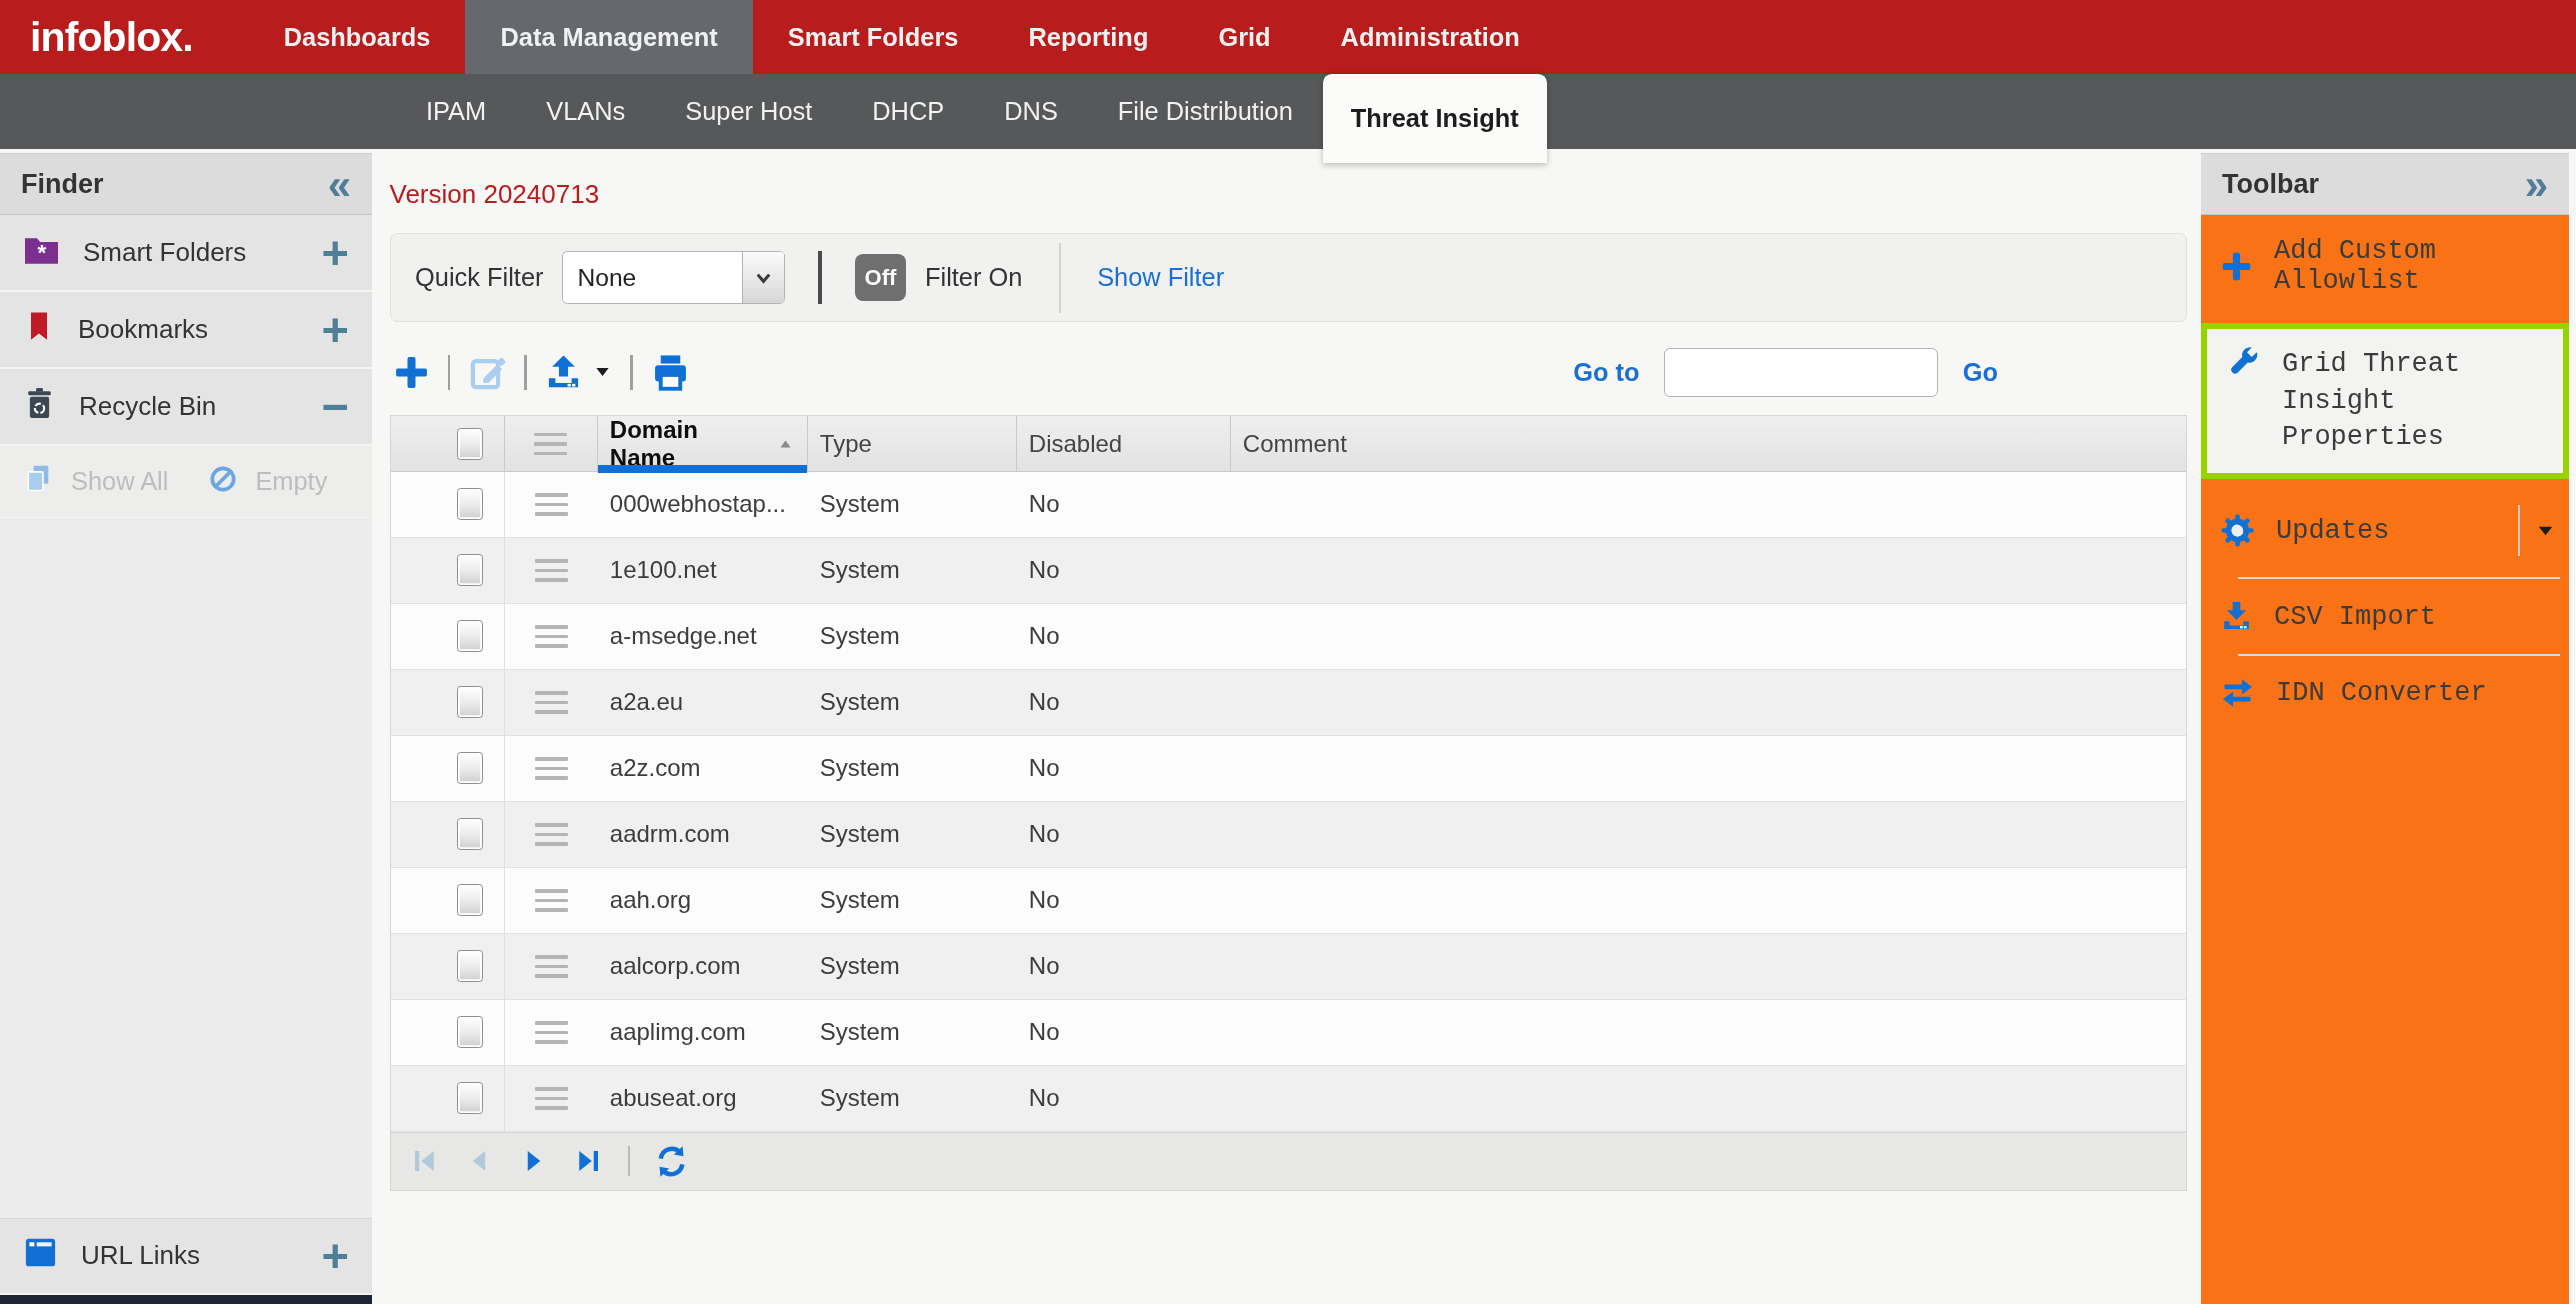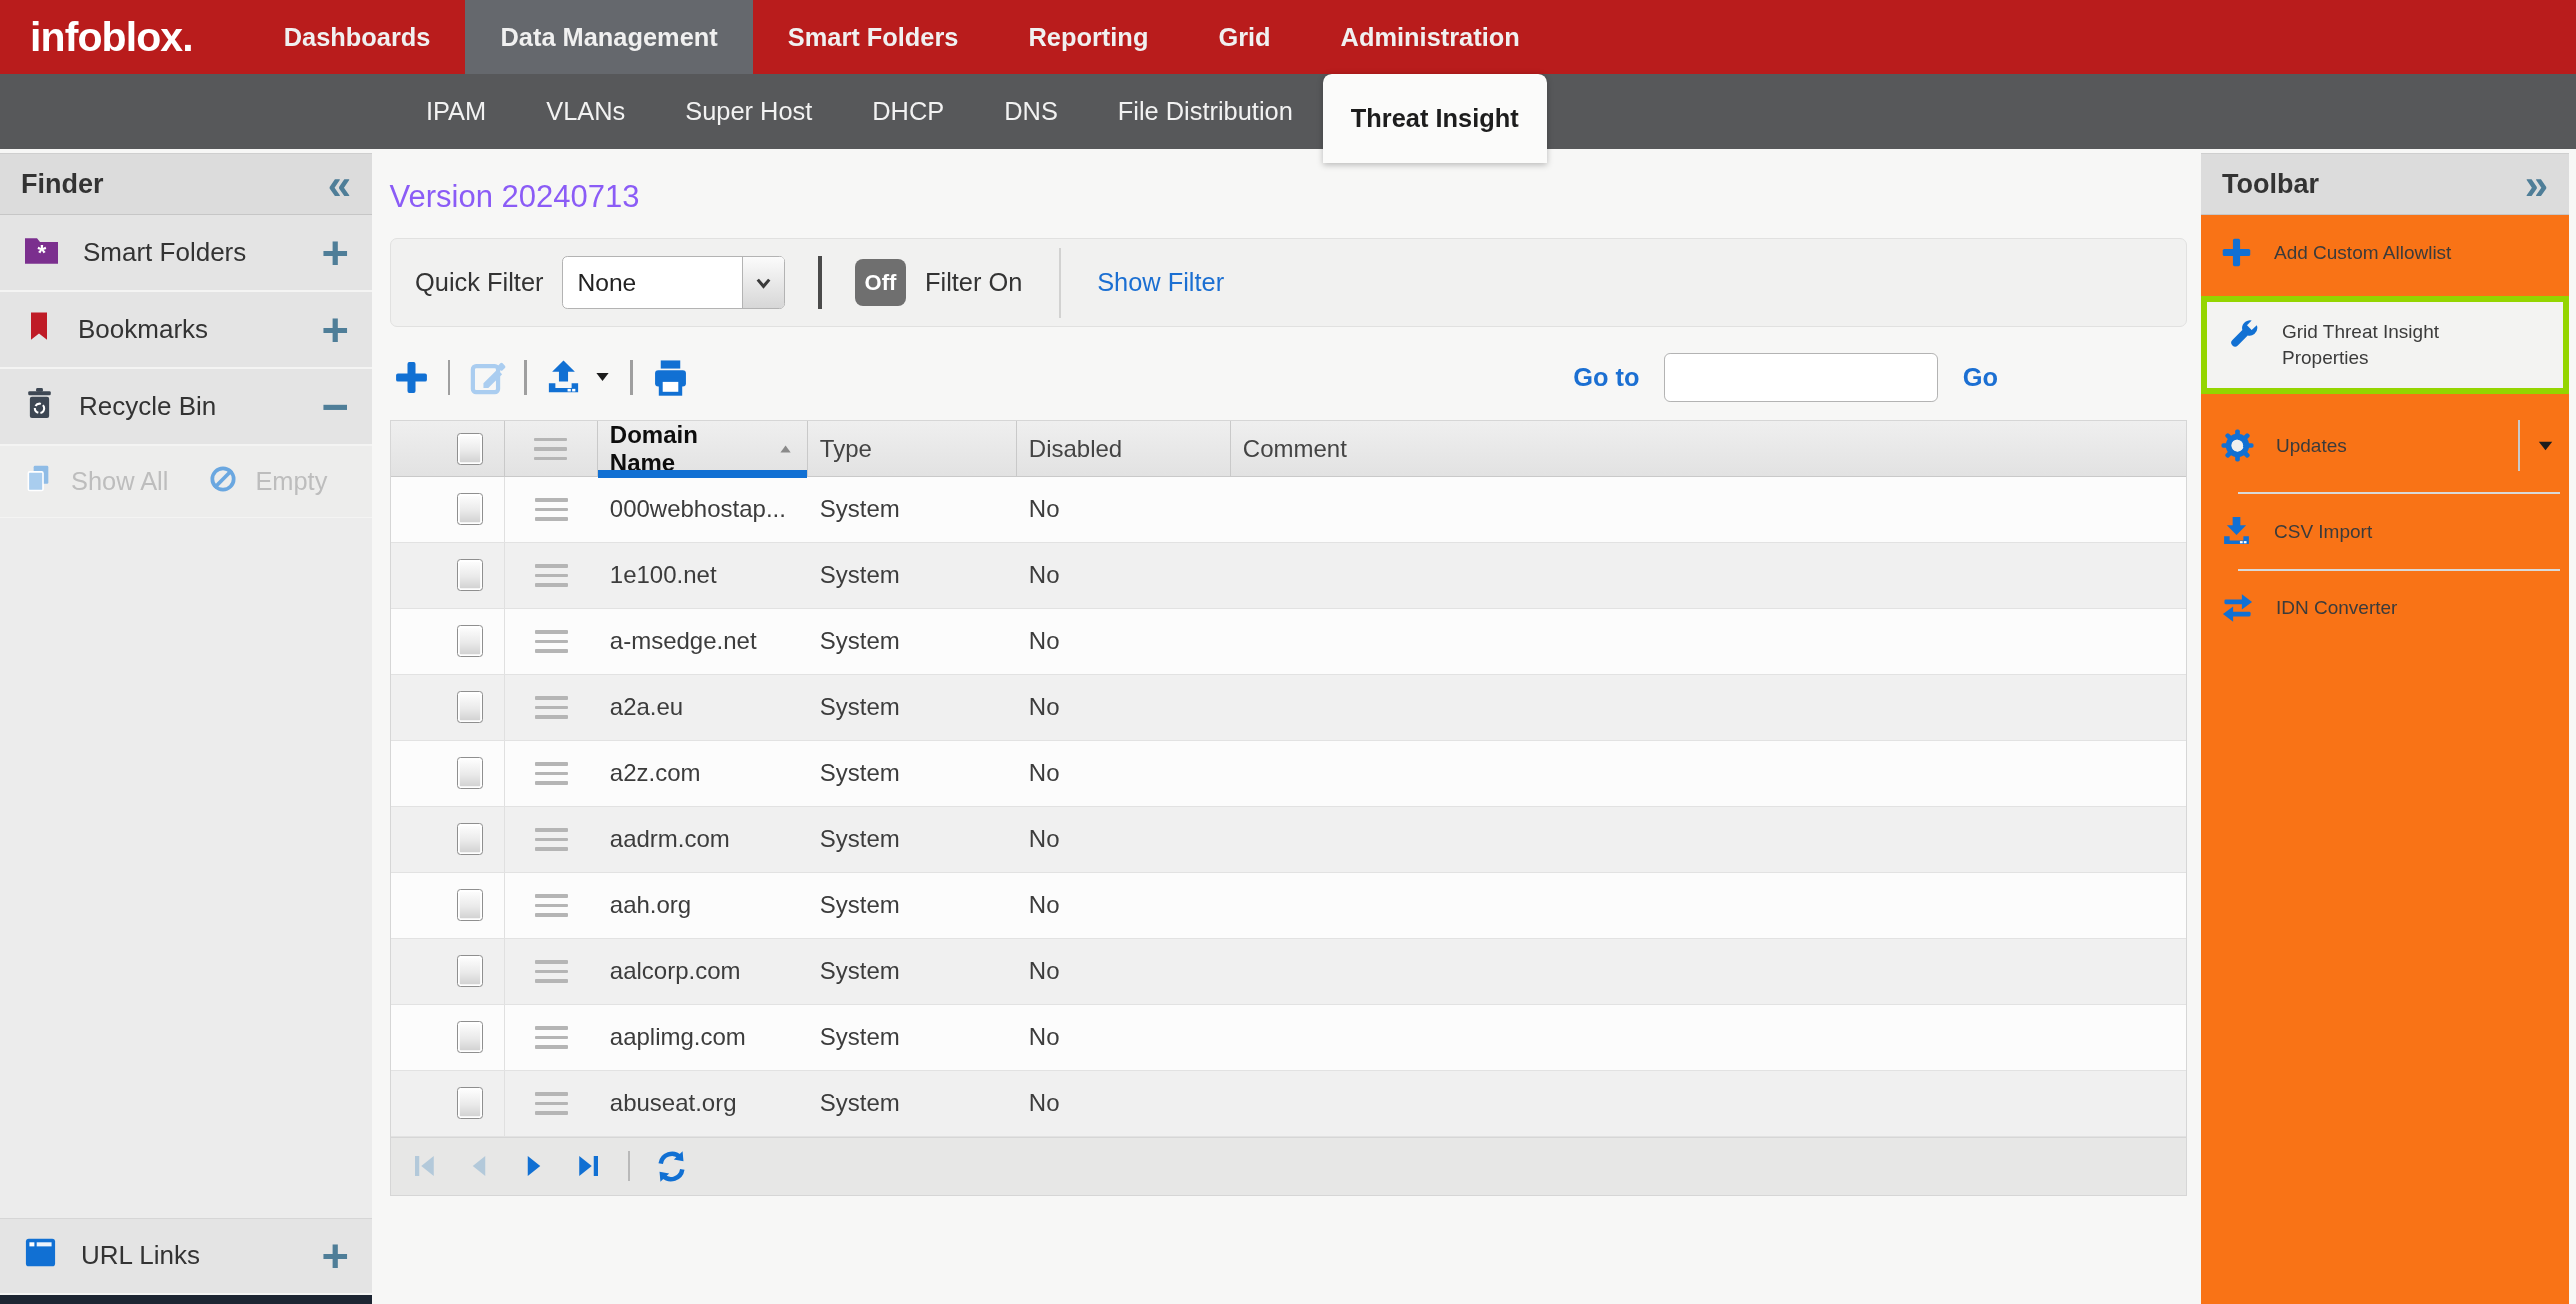--- a/index.html
+++ b/index.html
@@ -35,21 +35,21 @@
   .finder-subrow .sub-label { margin-right:23px; }
   .sidebar-spacer { flex:1; background:#ececec; }
   .urllinks { border-top:1.8px solid #d6d6d6; }
   .side-bottomstrip { height:10.5px; flex:none; background:#1d2532; }
 
   
   .main { flex:1; margin:0 14px 0 17.5px; display:flex; flex-direction:column; }
   .tabs { display:flex; gap:67px; padding:7px 5.3px 0; border-bottom:2.6px solid #2f82d5; }
   .tab { font-size:26px; color:#1b6fd2; padding:17.5px 8.8px 16px; cursor:pointer; }
   .tab.active { color:#303030; border-bottom:8px solid #1170d3; margin-bottom:-2.6px; }
-  .page-title { font-size:31px; color:#8b5cf6; font-weight:400; margin:26px 0 23px; }
+  .page-title { font-size:26px; color:#b91c1c; font-weight:400; margin:26px 0 23px; }
 
   .filterbar { height:89px; flex:none; background:#f1f1f0; border:1.8px solid #e1e1e0; border-radius:7px; display:flex; align-items:center; padding:0 24.6px; gap:19px; font-size:25.4px; color:#333; }
   .qf-select { width:223px; height:53px; background:#fff; border:1.8px solid #b3b3b3; border-radius:5.3px; display:flex; align-items:stretch; cursor:pointer; }
   .qf-value { padding-left:14px; font-size:24.6px; color:#222; flex:1; display:flex; align-items:center; }
   .qf-btn { width:42px; border-left:1.8px solid #b3b3b3; background:linear-gradient(#fbfbfb,#d7d7d7); display:flex; align-items:center; justify-content:center; border-radius:0 3.5px 3.5px 0; }
   .vdiv-dark { width:3.5px; height:53px; background:#4a4a4a; margin:0 14px; }
   .vdiv-light { width:1.8px; height:70px; background:#d2d2d1; margin:0 17.5px; }
   .off-badge { width:51px; height:47px; background:#6f6f6f; color:#fff; font-weight:700; font-size:22px; border-radius:8px; display:flex; align-items:center; justify-content:center; cursor:pointer; }
   .blue-link { color:#1b6fd2; cursor:pointer; }
 
@@ -75,21 +75,21 @@
   .trow .cell.sel { border-right:0.9px solid #e0e0e0; height:100%; }
   .checkbox { width:26px; height:32px; border:1.8px solid #8f8f8f; border-radius:3.5px; background:linear-gradient(180deg,#ffffff 0%,#eaeaea 55%,#cfcfcf 100%); box-shadow:inset 0 0 0 1.8px #fff; cursor:pointer; }
   .hamburger { cursor:pointer; }
   .hamburger i { display:block; width:33px; height:3.5px; background:#b5b5b5; margin:6.1px 0; border-radius:0.9px; }
 
   .pager { height:58px; background:#e7e7e6; border:0.9px solid #d6d6d6; border-top:none; display:flex; align-items:center; gap:24.6px; padding-left:19px; }
   .pager .isep { height:30px; background:#b9b9b9; width:1.8px; }
 
   
   .rightpanel { width:368px; margin-right:7px; background:#f97316; border-top:0.9px solid #cfcfcf; display:flex; flex-direction:column; }
-  .rp-item { display:flex; align-items:center; gap:21px; padding:21px 12.3px 21px 19px; font-size:19px; color:#3b3b3b; cursor:pointer; }
+  .rp-item { display:flex; align-items:center; gap:21px; padding:21px 12.3px 21px 19px; font-size:27px; color:#3b3b3b; cursor:pointer;font-family:Liberation Mono, monospace; }
   .rp-item .rp-icon { flex:none; display:flex; }
   .rp-sep { height:1.8px; background:#d9d9d8; margin-left:37px; margin-right:8.8px; }
   .highlight-box { border:6.1px solid #94d500; background:#f3f3f2; margin:5.3px 0; }
   .highlight-box .rp-item { align-items:flex-start; padding:17.5px 12.3px 17.5px 19px; }
   .rp-label-2line { max-width:238px; line-height:1.35; }
   .rp-dd { margin-left:auto; display:flex; align-items:center; gap:14px; }
   .rp-vdiv { width:1.8px; height:51px; background:#c9c9c9; }
 </style>
 </head>
 <body>

